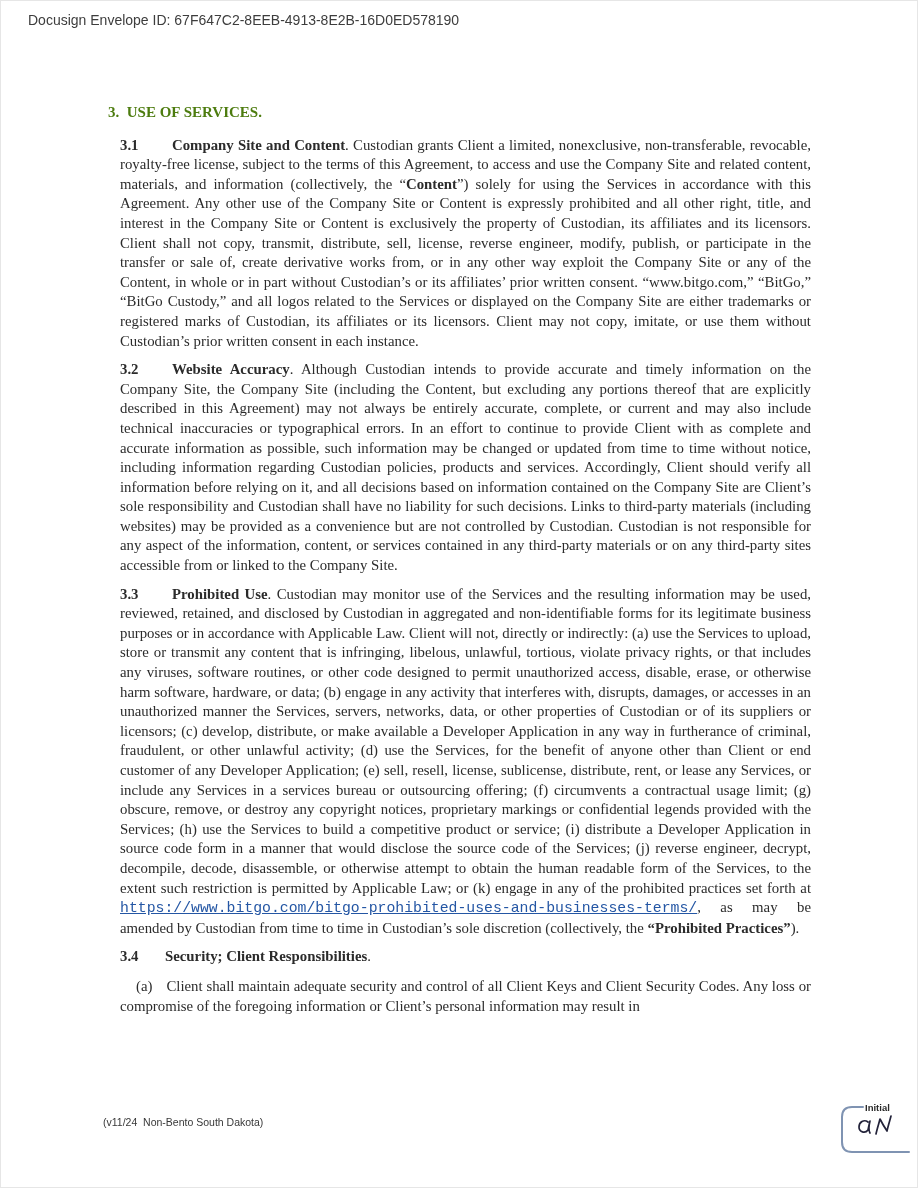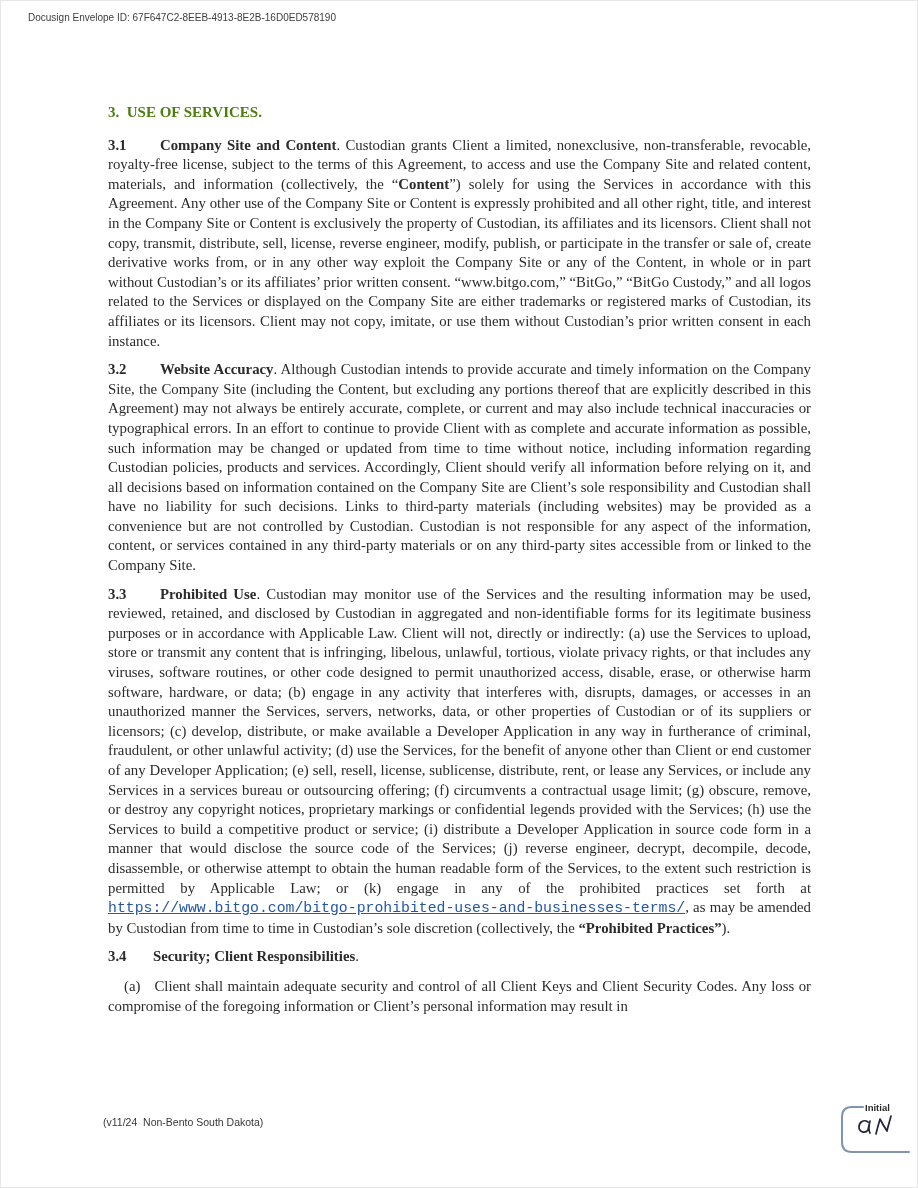--- a/index.html
+++ b/index.html
@@ -3,28 +3,28 @@
 <meta charset="utf-8">
 <style>
   html,body{margin:0;padding:0;}
   body{
     width:918px;height:1188px;background:#ffffff;position:relative;
     font-family:"Liberation Serif",serif;overflow:hidden;
     box-shadow:inset 0 0 0 1px #e6e6e6;
   }
   .env-header{
     position:absolute;left:28px;top:12px;
-    font-family:"Liberation Sans",sans-serif;font-size:10px;color:#3d3d3d;
+    font-family:"Liberation Sans",sans-serif;font-size:14px;color:#3d3d3d;
   }
   .doc{
     position:absolute;left:108px;top:103px;width:703px;
     font-size:14.8px;line-height:19.6px;color:#2b2b2b;text-align:justify;
   }
   .heading{margin:0 0 13px 0;font-weight:bold;white-space:pre;font-size:15px;color:#4d7c0f;}
-  .para{margin:0 0 9px 0;}
+  .para{margin:0 0 9px 12px;}
   .pnum{display:inline-block;width:52px;font-weight:bold;}
   .pnum4{width:45px;}
   .b{font-weight:bold;}
   .gap{margin-right:14px;}
   .sub{text-indent:16px;margin-top:10px;}
   a.doc-link{color:#2456a4;text-decoration:underline;cursor:pointer;font-family:Liberation Mono, monospace;}
   .footer{
     position:absolute;left:103px;top:1116px;white-space:pre;
     font-family:"Liberation Sans",sans-serif;font-size:10.5px;color:#383838;
   }

